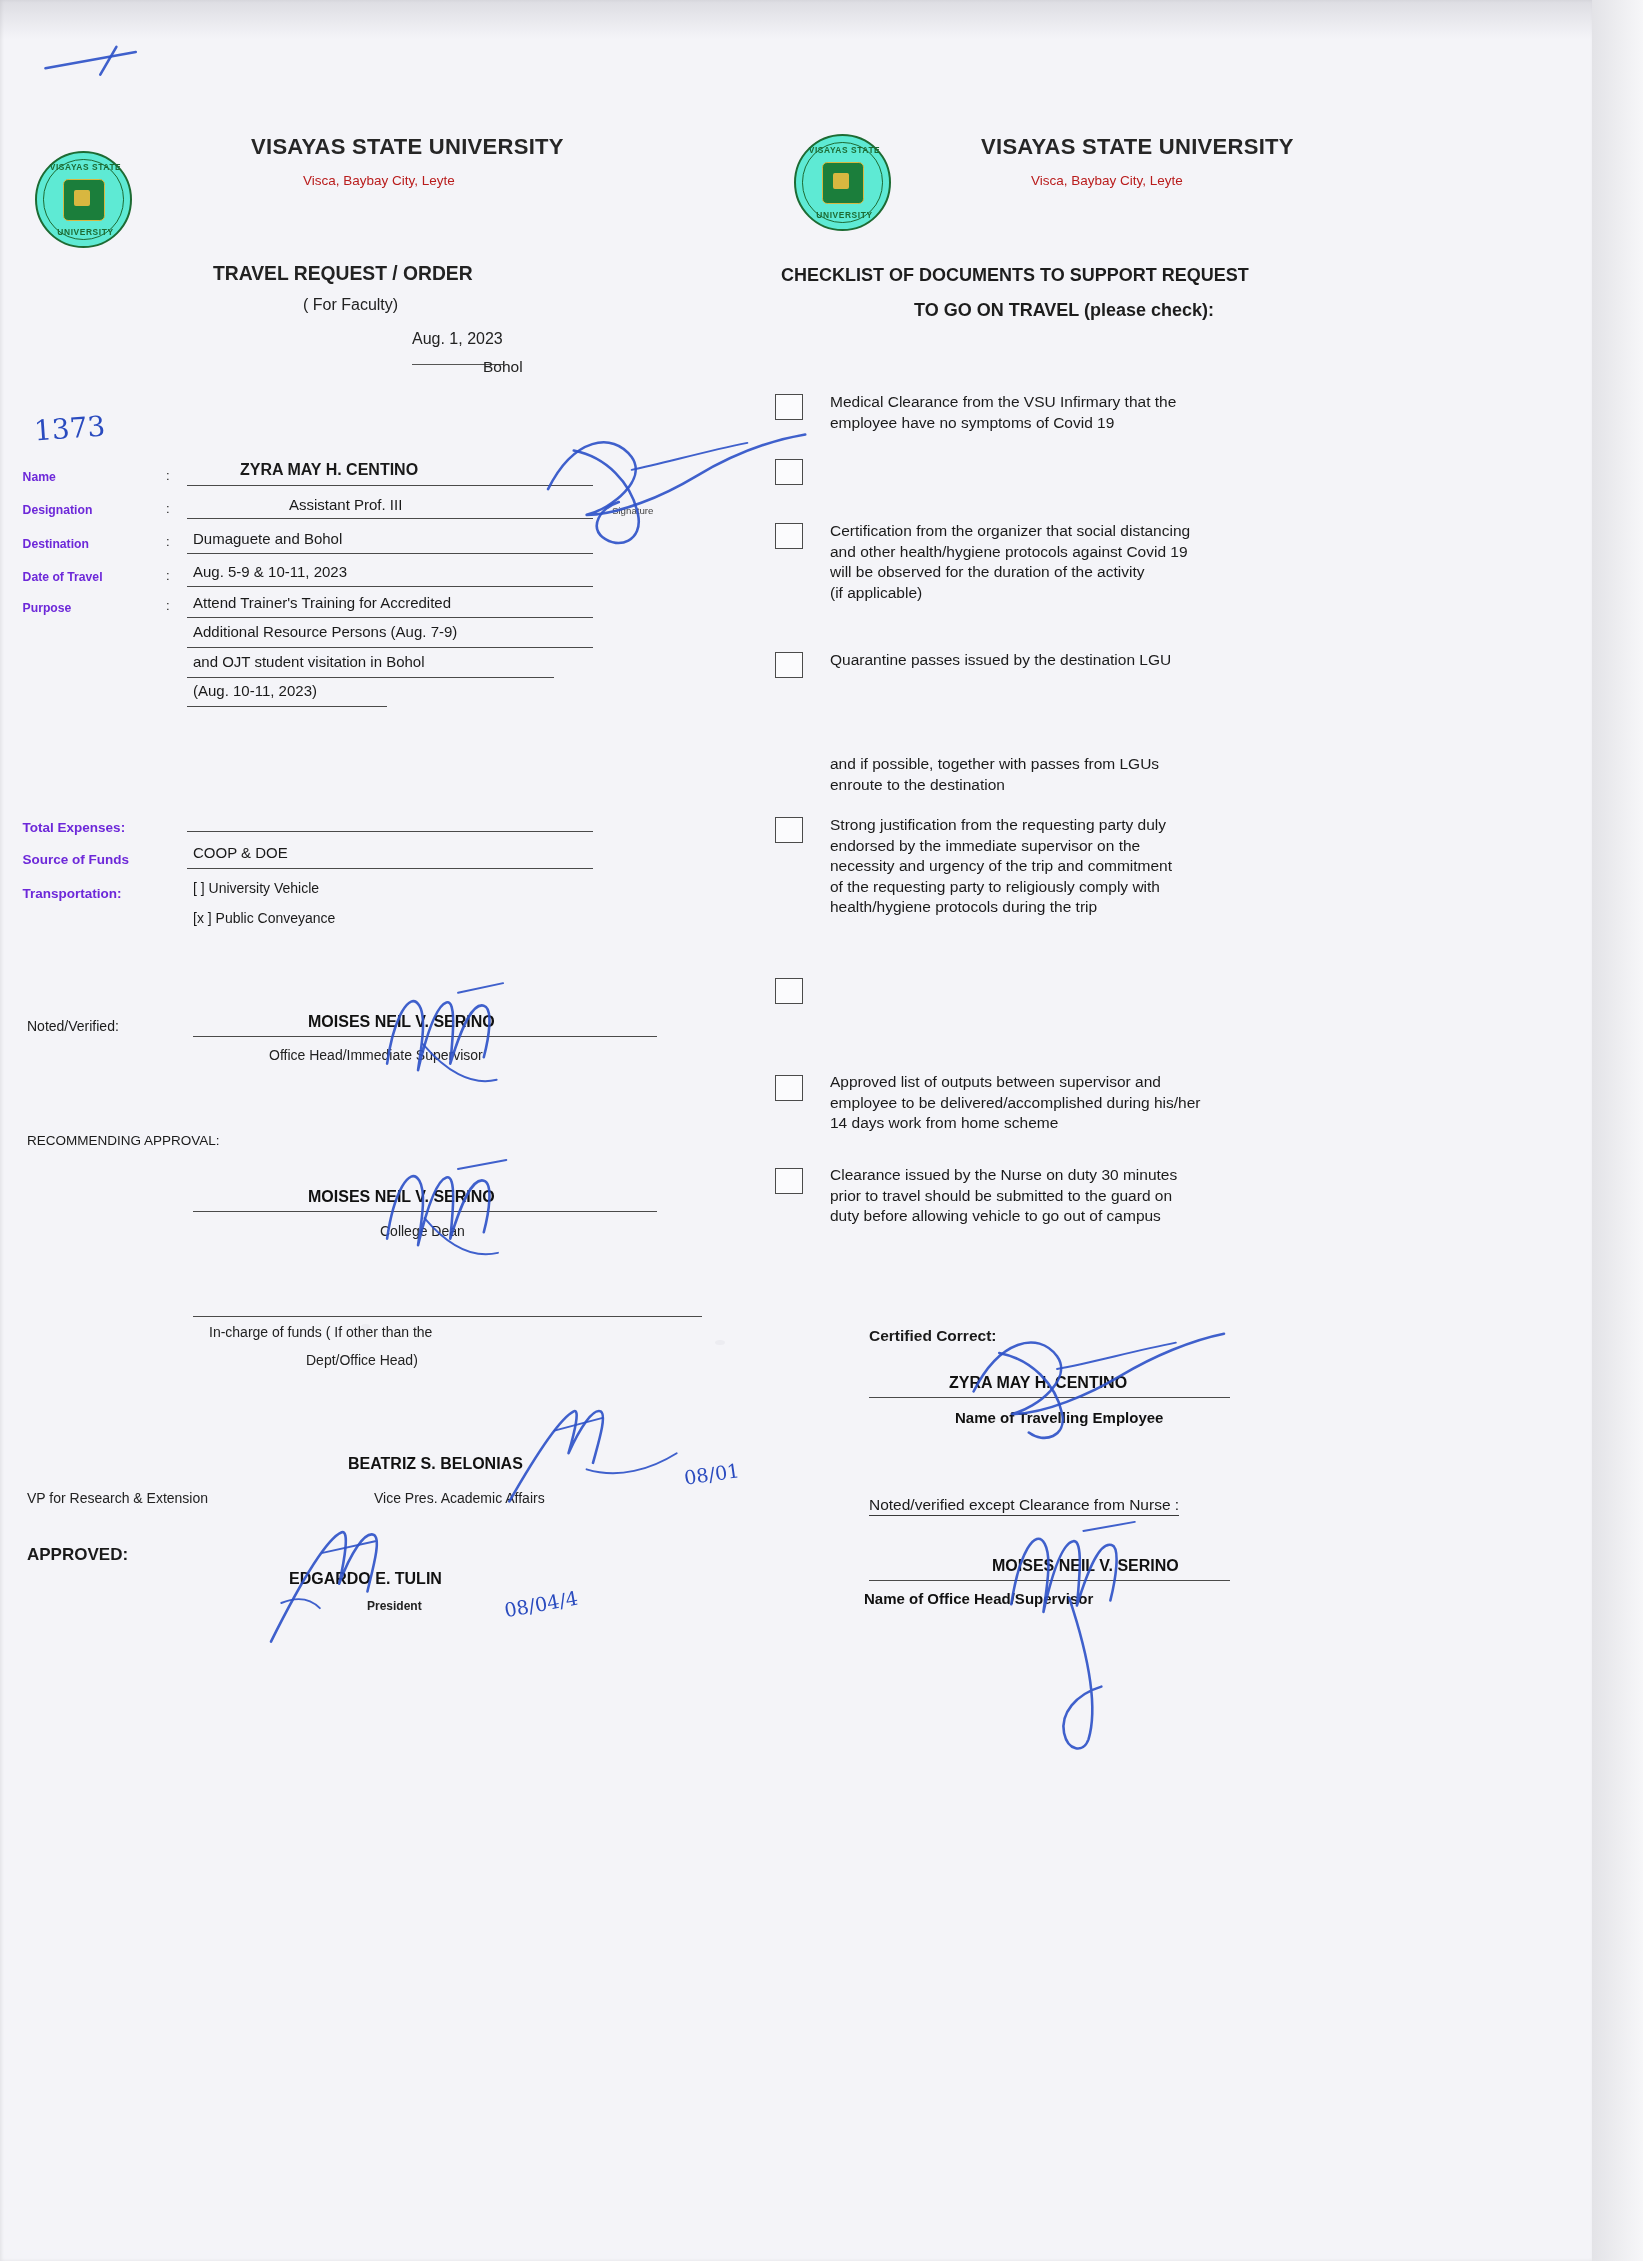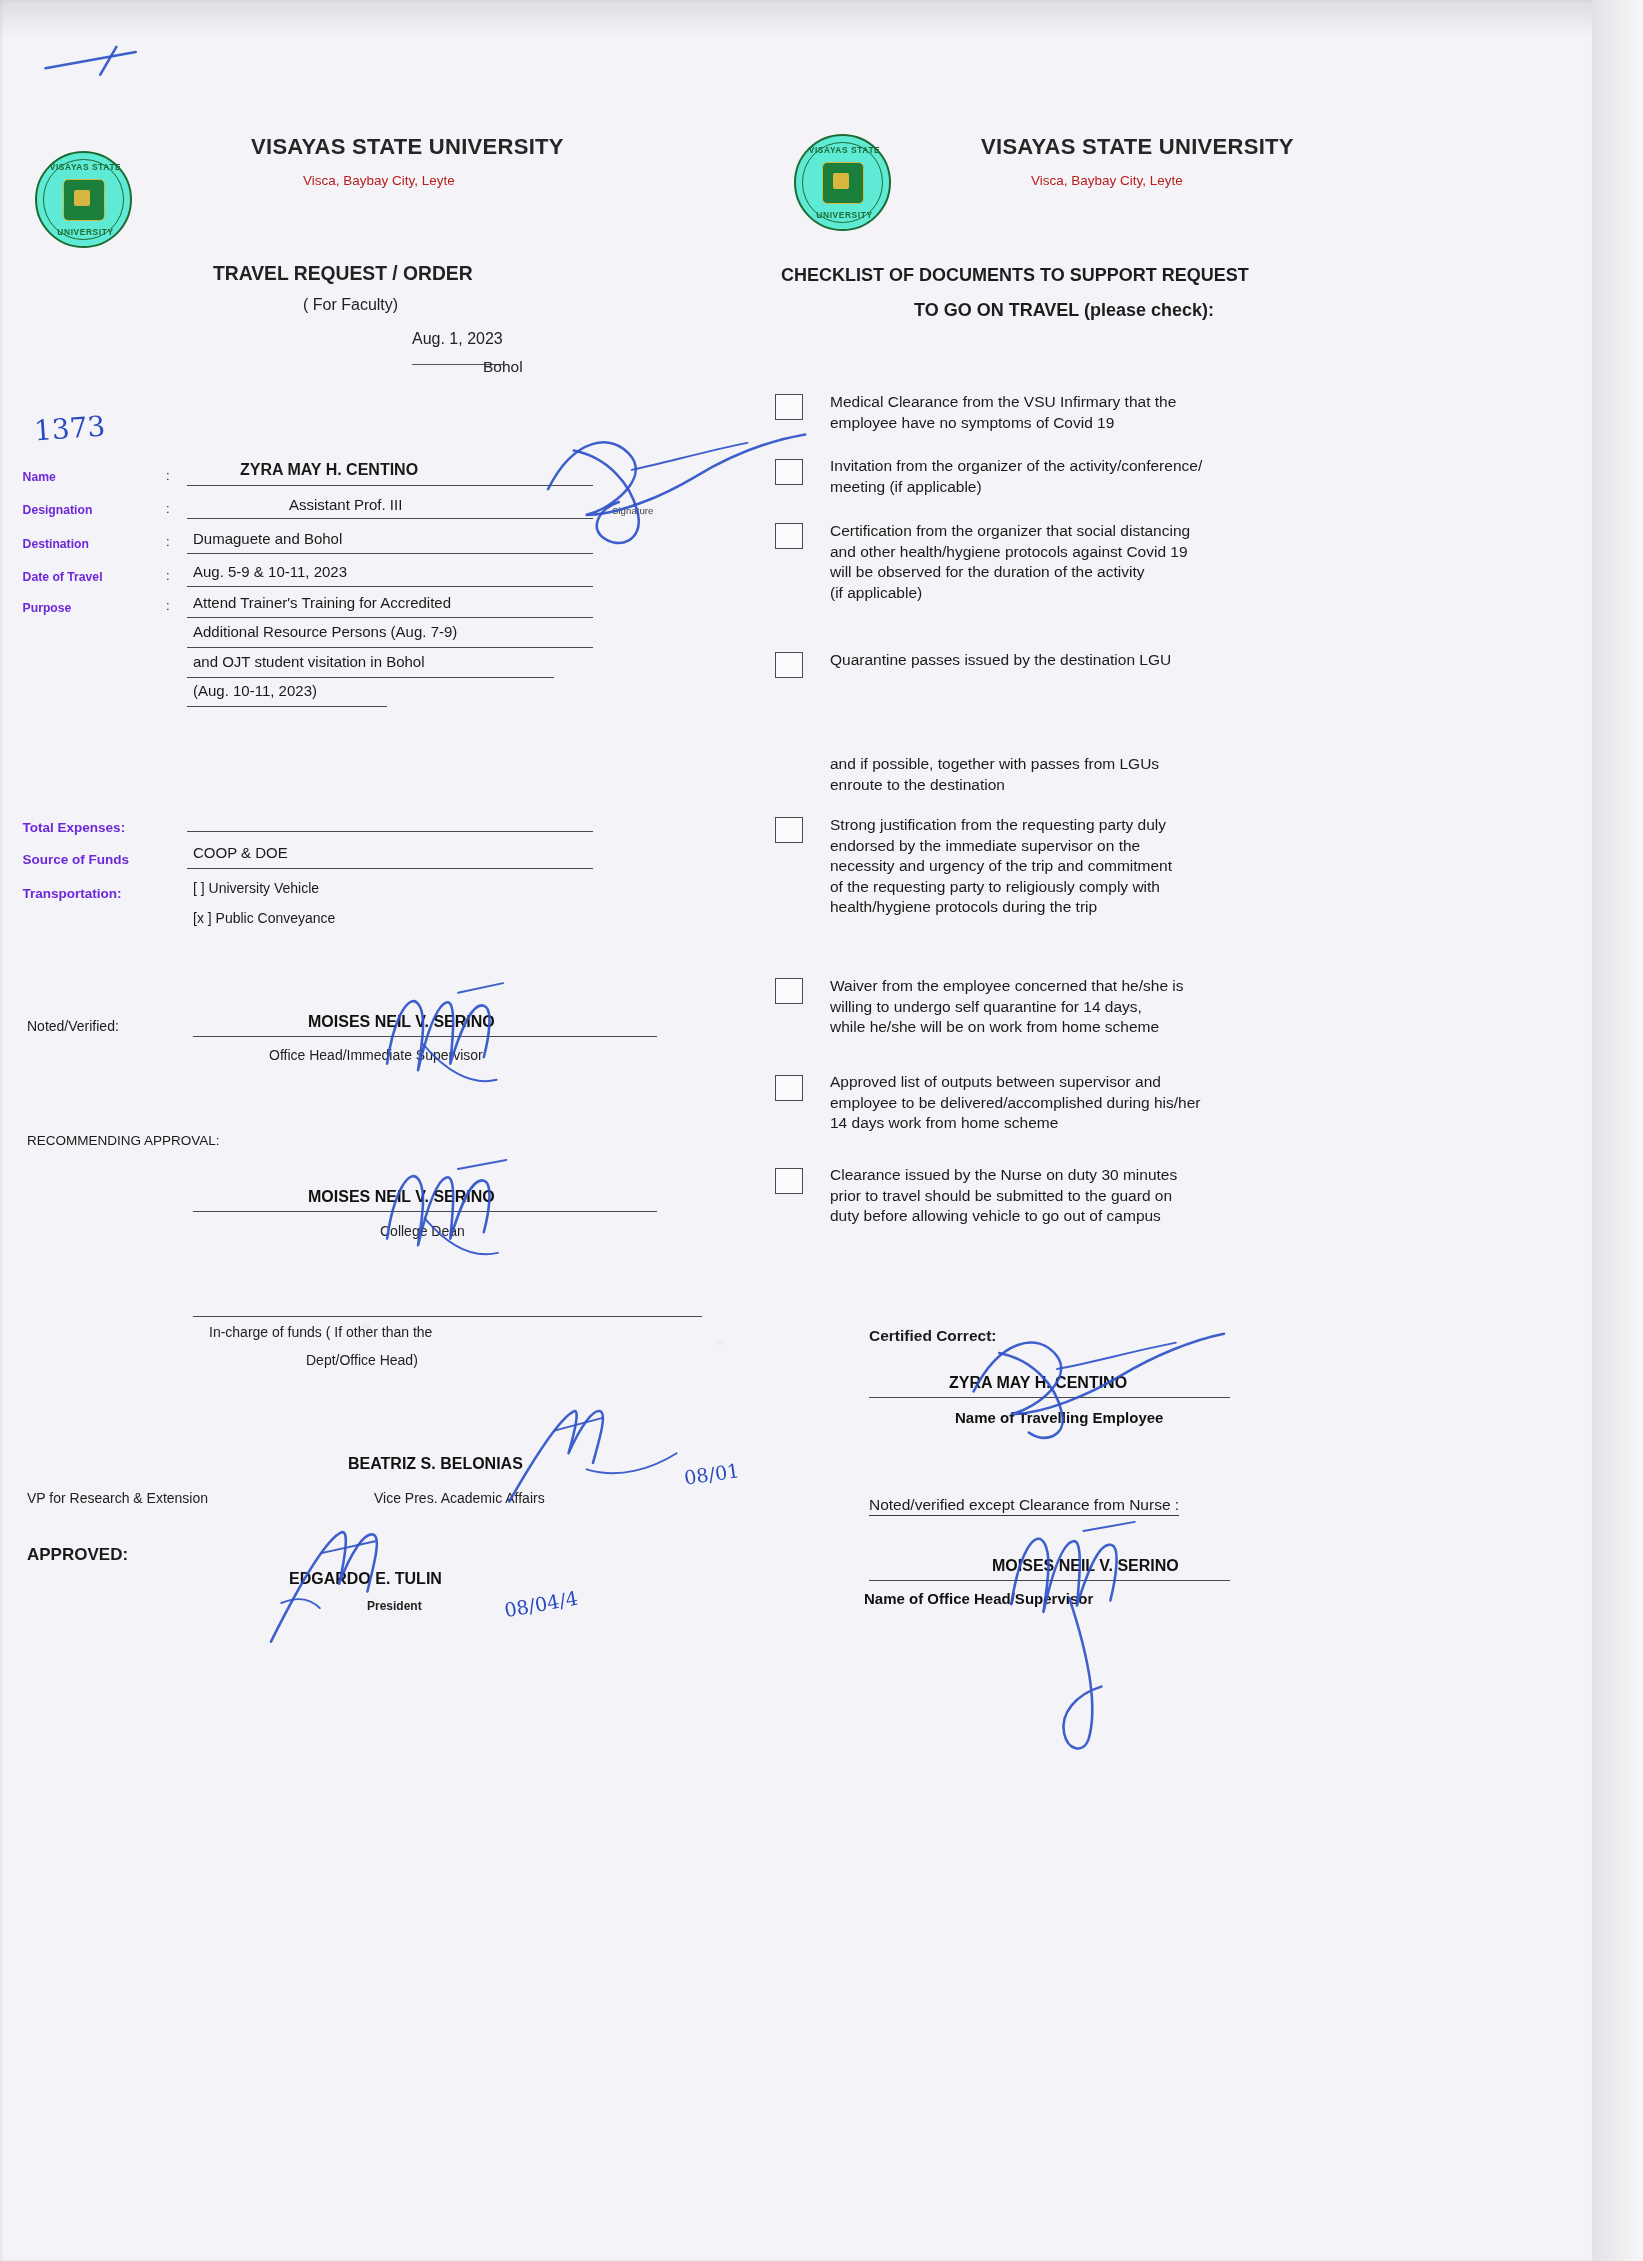--- a/index.html
+++ b/index.html
@@ -288,22 +288,20 @@
   <div class="univ-sub" style="left:1031px; top:173px;">Visca, Baybay City, Leyte</div>
 
   <div class="chk-title" style="left:781px; top:265px;">CHECKLIST OF DOCUMENTS TO SUPPORT REQUEST</div>
   <div class="chk-title" style="left:914px; top:300px;">TO GO ON TRAVEL (please check):</div>
 
   <div class="chkbox" style="left:775px; top:394px;"></div>
   <div class="chk-text" style="left:830px; top:392px; width:651px;">Medical Clearance from the VSU Infirmary that the
 employee have no symptoms of Covid 19</div>
 
   <div class="chkbox" style="left:775px; top:459px;"></div>
-  <div class="chk-text" style="left:830px; top:456px; width:683px;">Invitation from the organizer of the activity/conference/
-meeting (if applicable)</div>
 
   <div class="chkbox" style="left:775px; top:523px;"></div>
   <div class="chk-text" style="left:830px; top:521px; width:683px;">Certification from the organizer that social distancing
 and other health/hygiene protocols against Covid 19
 will be observed for the duration of the activity
  (if applicable)</div>
 
   <div class="chkbox" style="left:775px; top:652px;"></div>
   <div class="chk-text" style="left:830px; top:650px; width:683px;">Quarantine passes issued by the destination LGU</div>
 
@@ -311,23 +309,20 @@
 enroute to the destination</div>
 
   <div class="chkbox" style="left:775px; top:817px;"></div>
   <div class="chk-text" style="left:830px; top:815px; width:683px;">Strong justification from the requesting party duly
 endorsed by the immediate supervisor on the
 necessity and urgency of the trip and commitment
 of the requesting party to religiously comply with
 health/hygiene protocols during the trip</div>
 
   <div class="chkbox" style="left:775px; top:978px;"></div>
-  <div class="chk-text" style="left:830px; top:976px; width:683px;">Waiver from the employee concerned that he/she is
-willing to undergo self quarantine for 14 days,
-while he/she will be on work from home scheme</div>
 
   <div class="chkbox" style="left:775px; top:1075px;"></div>
   <div class="chk-text" style="left:830px; top:1072px; width:683px;">Approved list of outputs between supervisor and
 employee to be delivered/accomplished during his/her
 14 days work from home scheme</div>
 
   <div class="chkbox" style="left:775px; top:1168px;"></div>
   <div class="chk-text" style="left:830px; top:1165px; width:696px;">Clearance issued by the Nurse on duty 30 minutes
 prior to travel should be submitted to the guard on
 duty before allowing vehicle to go out of campus</div>

